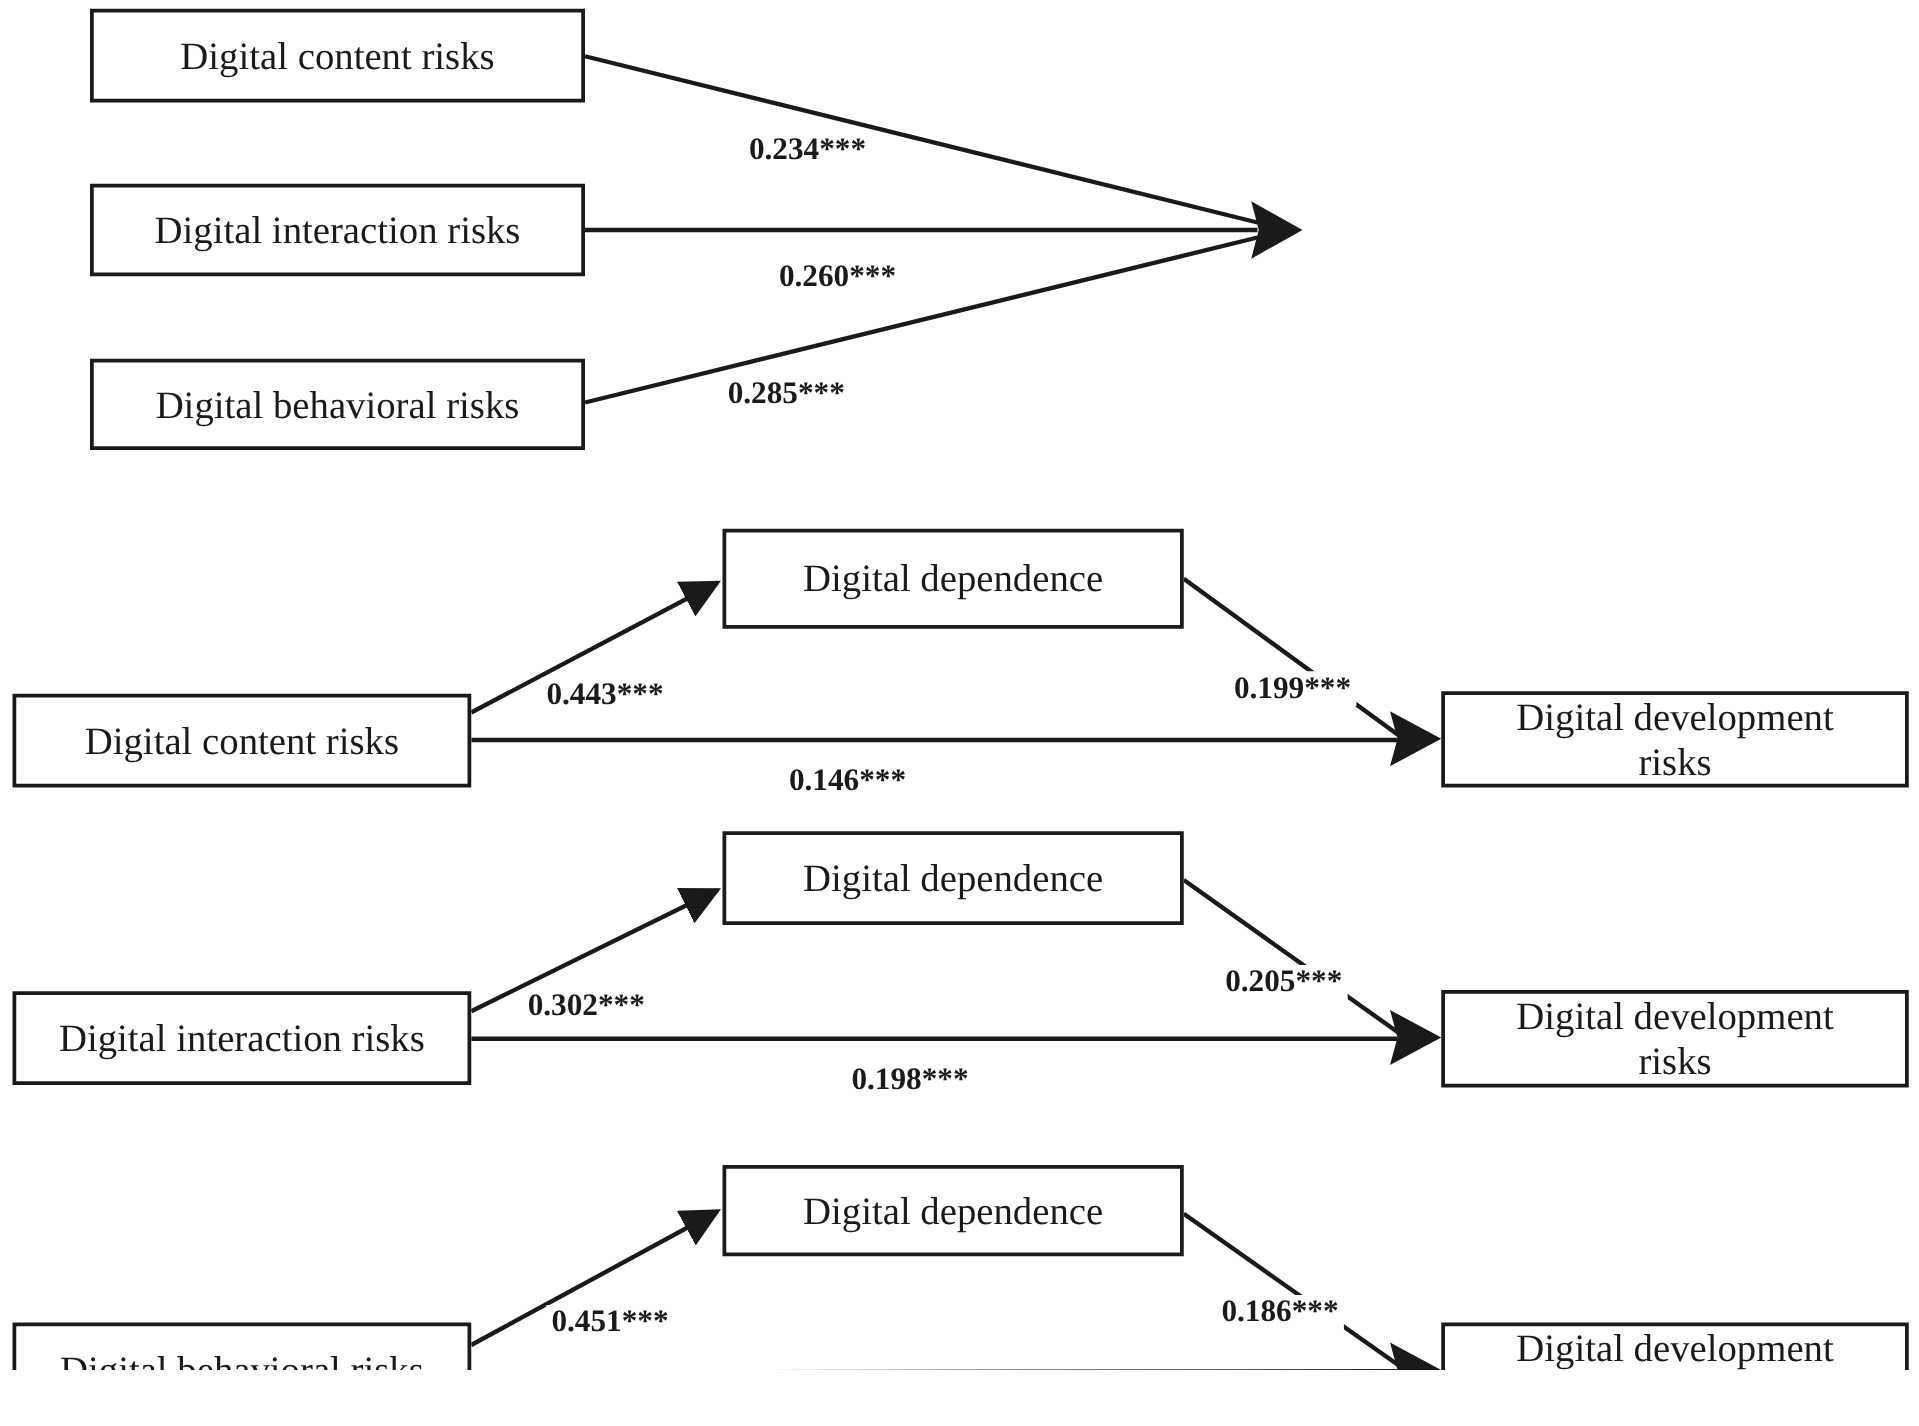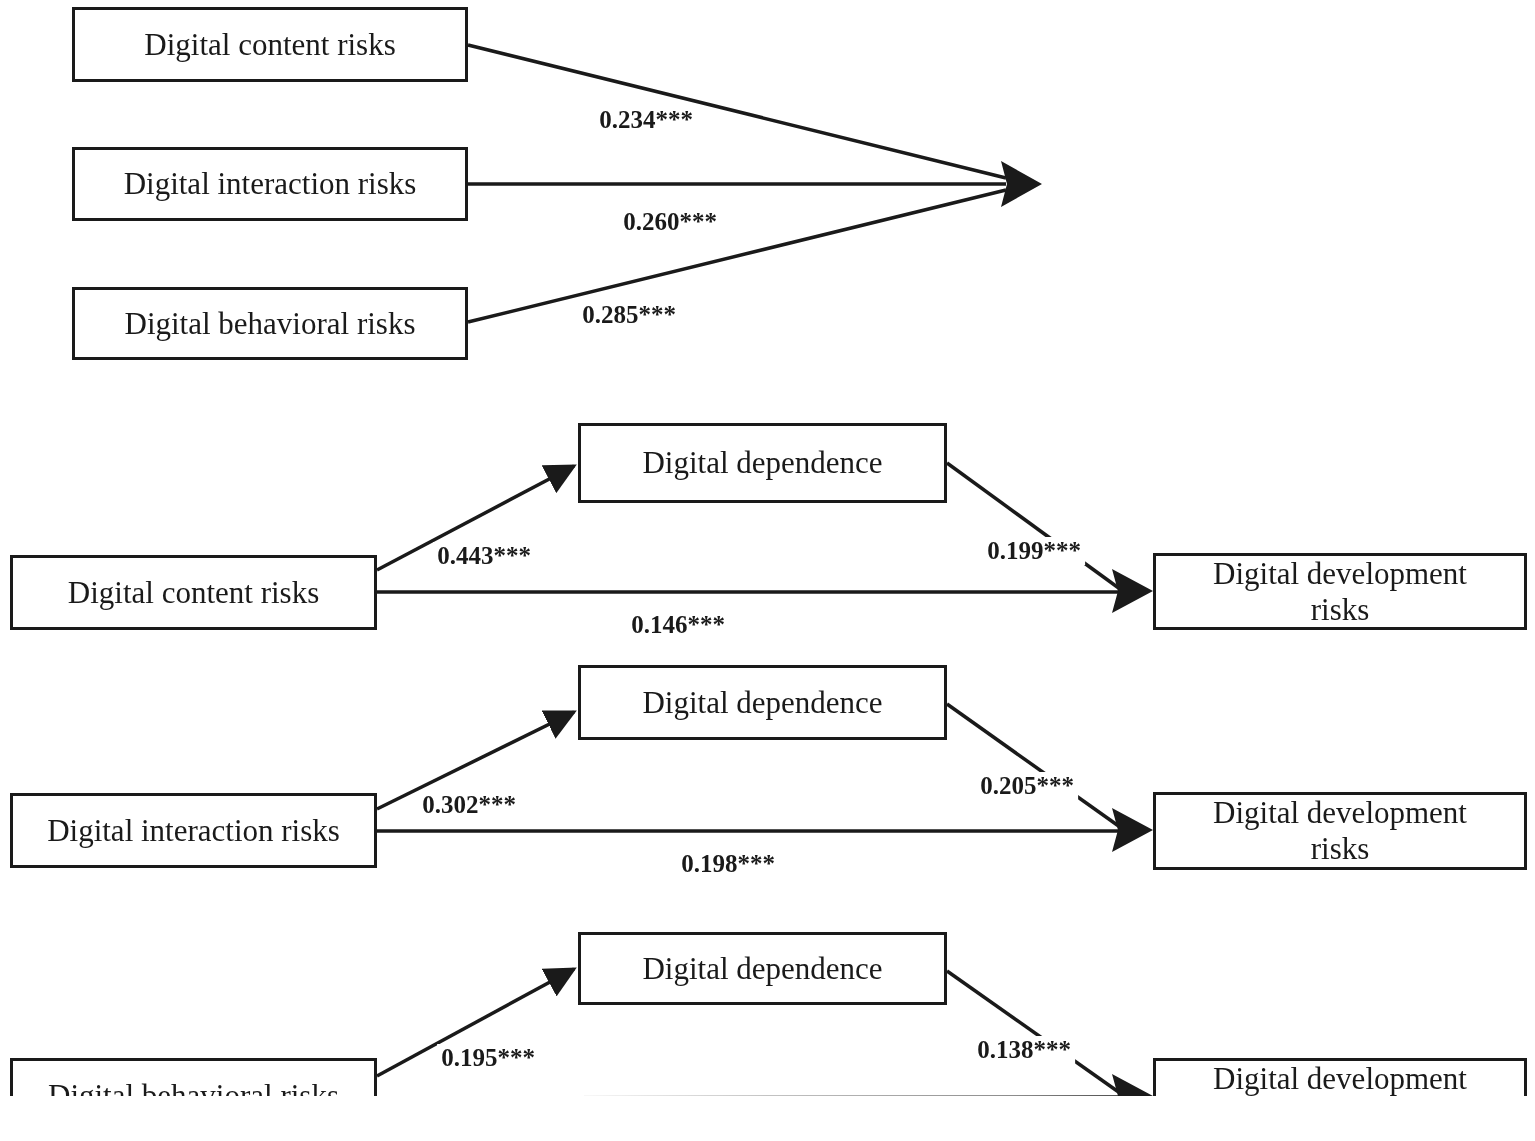--- a/index.html
+++ b/index.html
@@ -118,17 +118,17 @@
   </div>
   <div class="box" style="left:578px;top:932px;width:369px;height:73px">
     <span>Digital dependence</span>
   </div>
   <div class="box" style="left:1153px;top:1058px;width:374px;height:77px">
     <span>
       <span class="outcome-line">Digital development</span>
       <span class="outcome-line">risks</span>
     </span>
   </div>
-  <div class="coef" style="left:488px;top:1025px">0.195***</div>
-  <div class="coef" style="left:1024px;top:1017px">0.138***</div>
+  <div class="coef" style="left:488px;top:1025px">0.451***</div>
+  <div class="coef" style="left:1024px;top:1017px">0.186***</div>
   <div class="coef" style="left:752px;top:1097px">0.098***</div>
 
 </div>
 
 </body></html>

